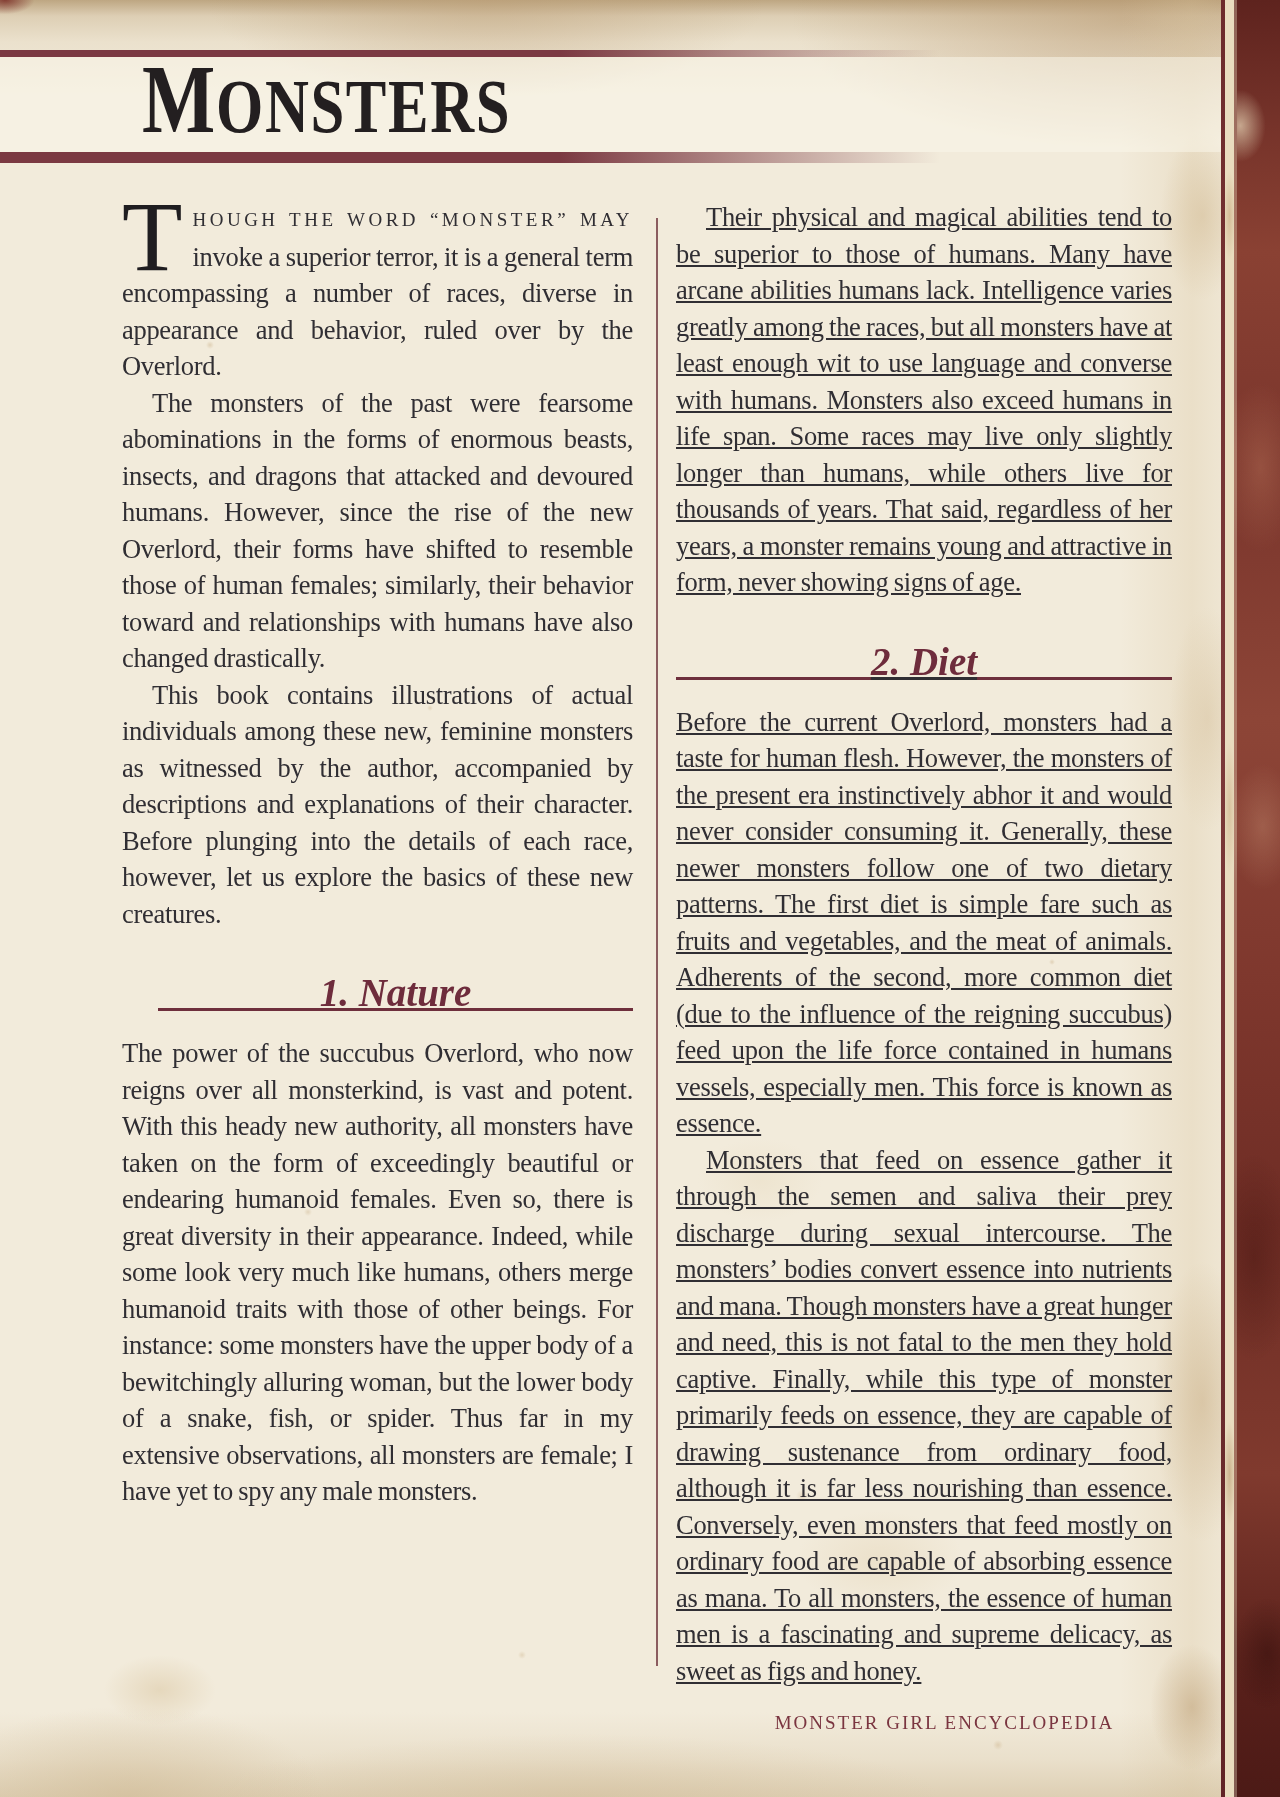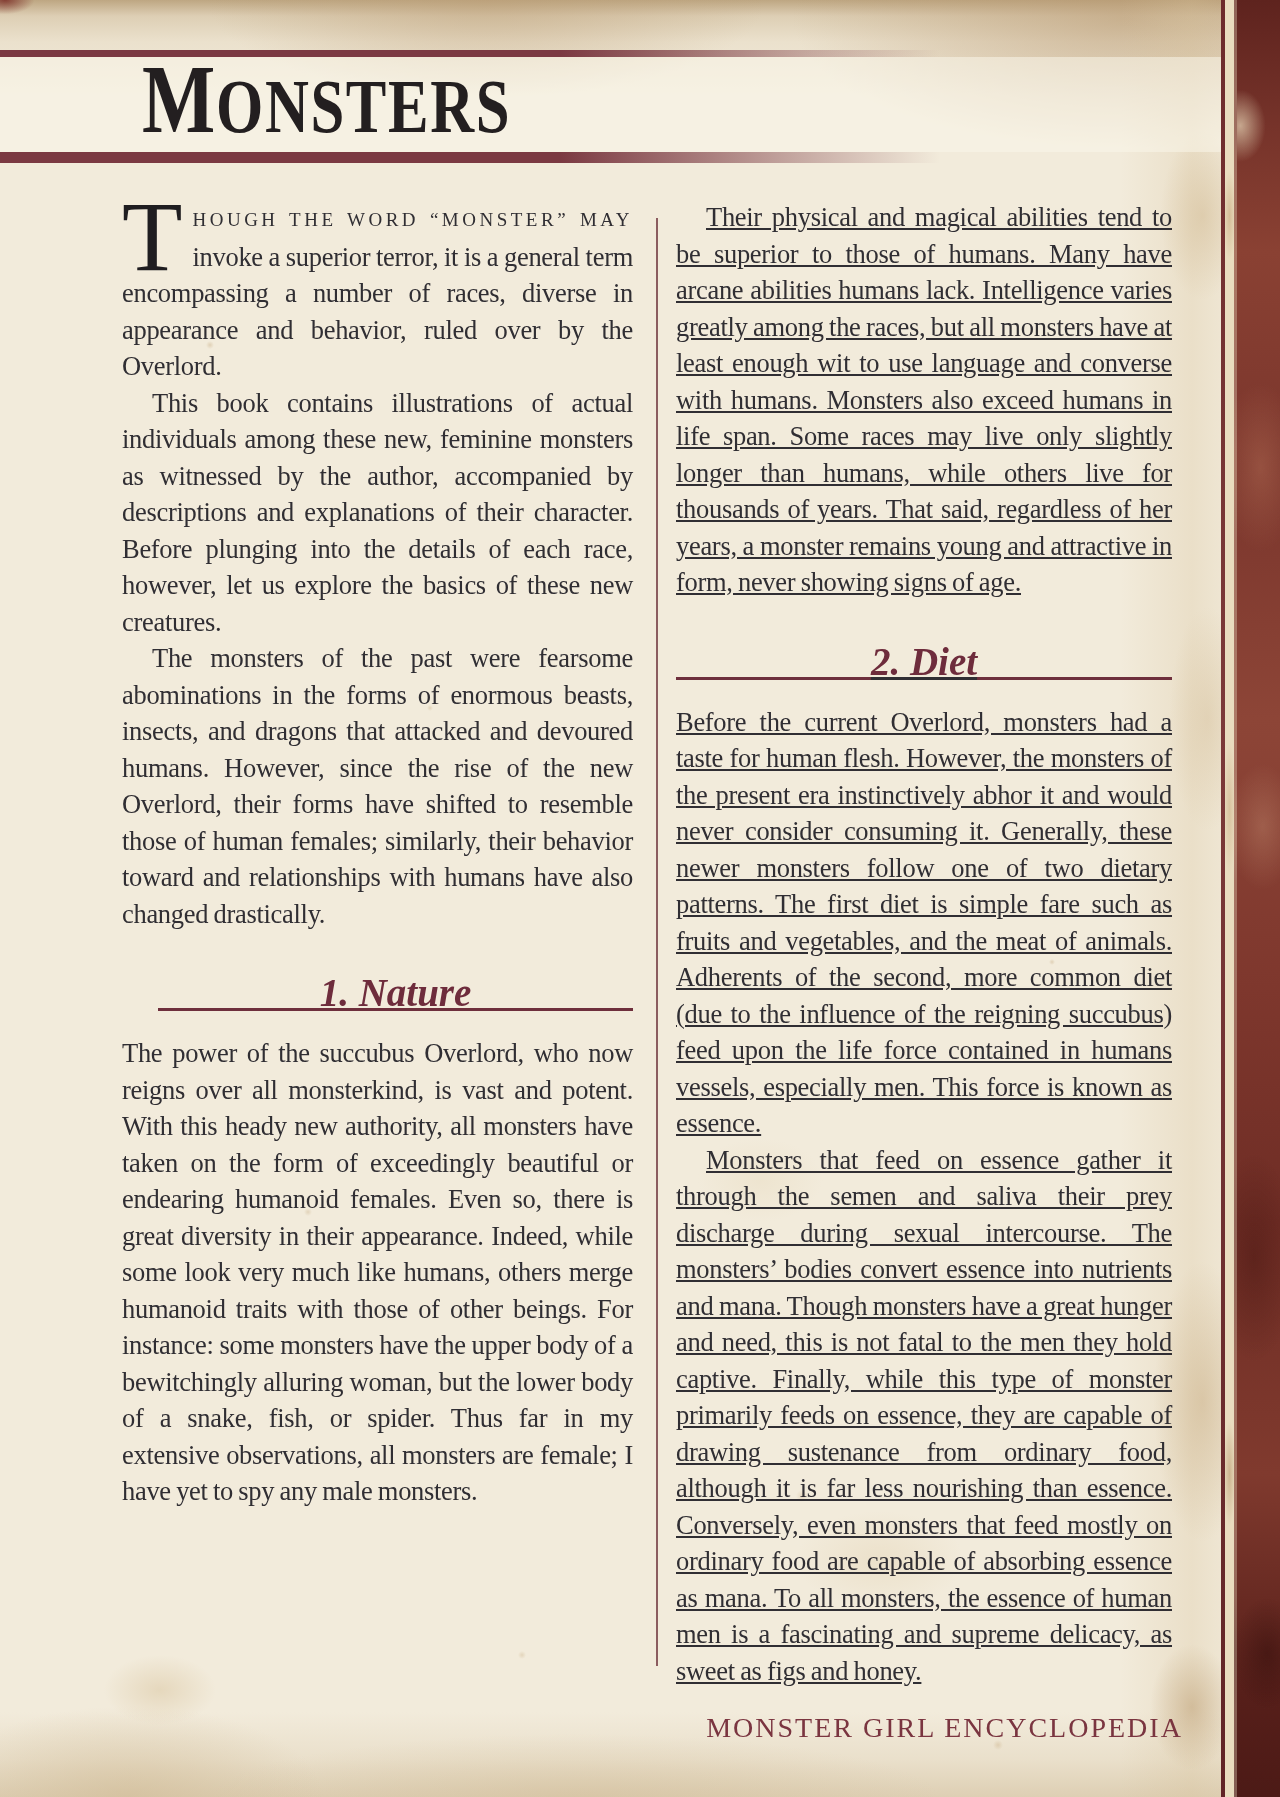--- a/index.html
+++ b/index.html
@@ -82,21 +82,21 @@
     font-style:italic;font-weight:bold;font-size:39px;line-height:30px;
     color:#6e2c3c;border-bottom:3px solid #6e2f3c;
     margin:46px 0 24px 0;padding:0;letter-spacing:0;word-spacing:0;text-align:center;
   }
   #col-left h2.section-heading{margin-left:36px;}
   
   .col-divider{position:absolute;left:656px;top:218px;width:2px;height:1448px;background:#8b5c5f;}
   
   .footer{
     position:absolute;left:696px;top:1712px;width:497px;
-    text-align:center;font-size:28px;letter-spacing:2px;color:#7a3540;
+    text-align:center;font-size:19px;letter-spacing:2px;color:#7a3540;
   }
   
   .border-line{position:absolute;left:1221px;top:0;width:4px;height:100%;
     background:linear-gradient(to bottom,#6d2b2c,#7c3a39 40%,#612426);}
   .border-gap{position:absolute;left:1225px;top:0;width:9px;height:100%;background:#e9dcbf;
     background-image:
       radial-gradient(ellipse 8px 60px at 50% 12%, rgba(196,164,120,.55), transparent 75%),
       radial-gradient(ellipse 8px 90px at 50% 45%, rgba(196,164,120,.45), transparent 75%),
       radial-gradient(ellipse 8px 70px at 50% 82%, rgba(176,140,96,.5), transparent 75%);}
   .border-band{position:absolute;left:1234px;right:0;top:0;bottom:0;
@@ -119,22 +119,22 @@
 
 <div class="title-band"></div>
 <div class="rule rule-top"></div>
 <div class="rule rule-bottom"></div>
 
 <h1 class="page-title"><span class="t-init">M</span><span class="t-rest">onsters</span></h1>
 
 <div class="col" id="col-left">
   <p><span class="dropcap">T</span><span class="caps-opener">hough the word “monster” may</span>
     <span>invoke a superior terror, it is a general term encompassing a number of races, diverse in appearance and behavior, ruled over by the Overlord.</span></p>
+  <p class="ind">The monsters of the past were fearsome abominations in the forms of enormous beasts, insects, and dragons that attacked and devoured humans. However, since the rise of the new Overlord, their forms have shifted to resemble those of human females; similarly, their behavior toward and relationships with humans have also changed drastically.</p>
   <p class="ind">This book contains illustrations of actual individuals among these new, feminine monsters as witnessed by the author, accompanied by descriptions and explanations of their character. Before plunging into the details of each race, however, let us explore the basics of these new creatures.</p>
-  <p class="ind">The monsters of the past were fearsome abominations in the forms of enormous beasts, insects, and dragons that attacked and devoured humans. However, since the rise of the new Overlord, their forms have shifted to resemble those of human females; similarly, their behavior toward and relationships with humans have also changed drastically.</p>
   <h2 class="section-heading">1. Nature</h2>
   <p>The power of the succubus Overlord, who now reigns over all monsterkind, is vast and potent. With this heady new authority, all monsters have taken on the form of exceedingly beautiful or endearing humanoid females. Even so, there is great diversity in their appearance. Indeed, while some look very much like humans, others merge humanoid traits with those of other beings. For instance: some monsters have the upper body of a bewitchingly alluring woman, but the lower body of a snake, fish, or spider. Thus far in my extensive observations, all monsters are female; I have yet to spy any male monsters.</p>
 </div>
 
 <div class="col-divider"></div>
 
 <div class="col" id="col-right">
   <p class="ind">Their physical and magical abilities tend to be superior to those of humans. Many have arcane abilities humans lack. Intelligence varies greatly among the races, but all monsters have at least enough wit to use language and converse with humans. Monsters also exceed humans in life span. Some races may live only slightly longer than humans, while others live for thousands of years. That said, regardless of her years, a monster remains young and attractive in form, never showing signs of age.</p>
   <h2 class="section-heading">2. Diet</h2>
   <p>Before the current Overlord, monsters had a taste for human flesh. However, the monsters of the present era instinctively abhor it and would never consider consuming it. Generally, these newer monsters follow one of two dietary patterns. The first diet is simple fare such as fruits and vegetables, and the meat of animals. Adherents of the second, more common diet (due to the influence of the reigning succubus) feed upon the life force contained in humans vessels, especially men. This force is known as essence.</p>

